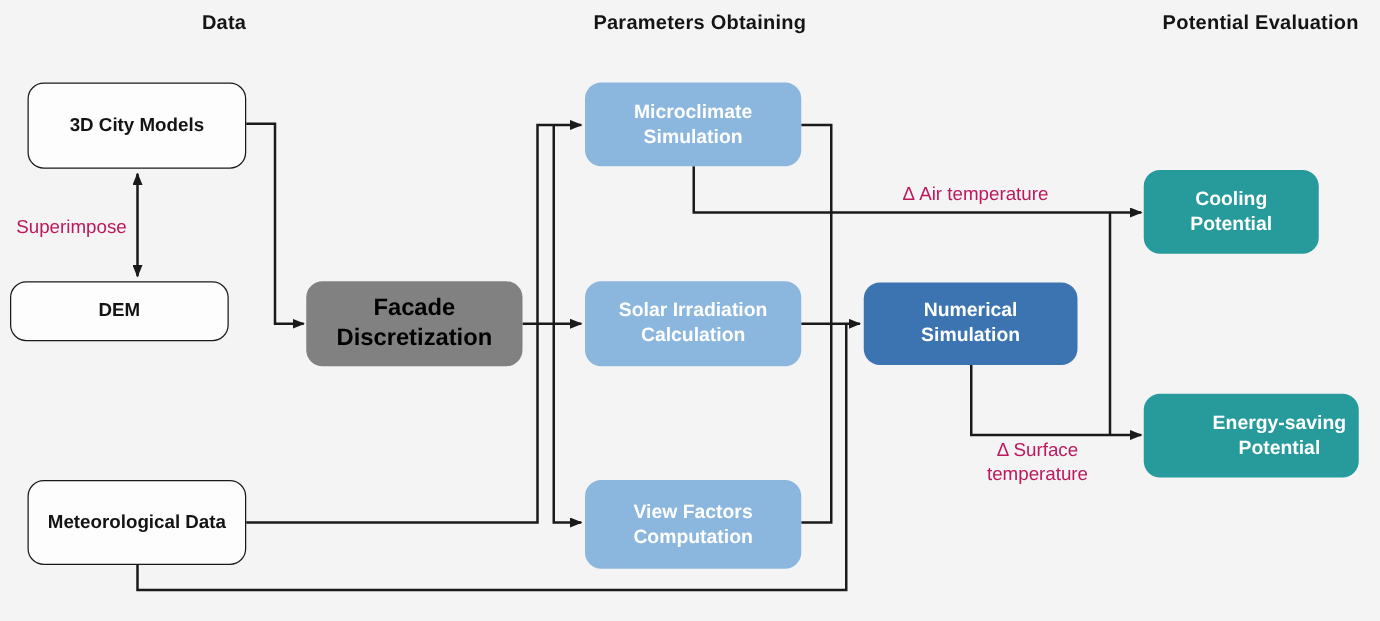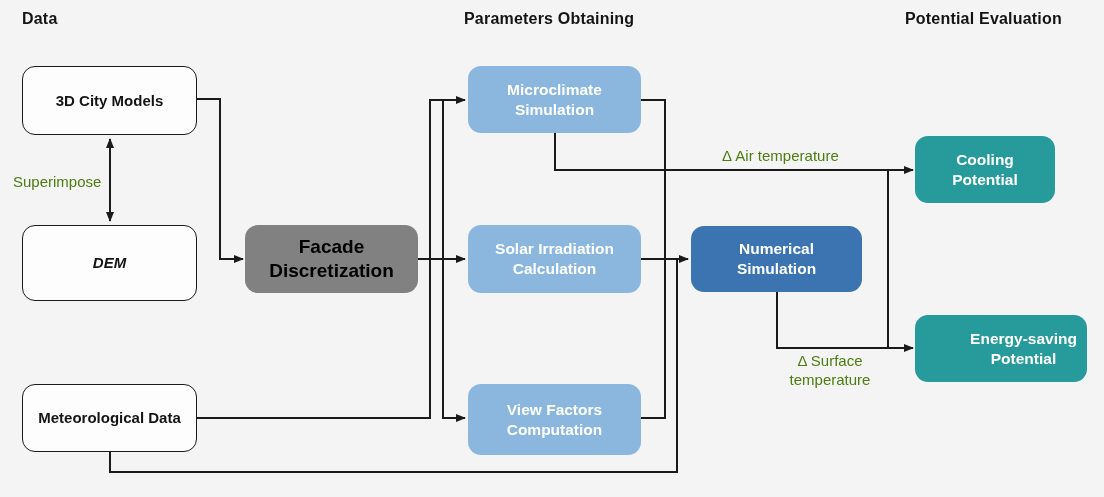--- a/index.html
+++ b/index.html
@@ -9,21 +9,21 @@
   }
   .canvas{
     position:relative;
     width:1104px;height:497px;
     background:#f4f4f5;
     overflow:hidden;
   }
   .hdr{
     position:absolute;top:10px;
     font-size:16px;font-weight:bold;color:#141414;
-    text-align:left;letter-spacing:.2px;
+    text-align:right;letter-spacing:.2px;
   }
   .hdr-data{left:22px;width:175px;}
   .hdr-params{left:464px;width:181px;}
   .hdr-potential{left:905px;width:182px;}
   .node{
     position:absolute;
     display:flex;align-items:center;justify-content:center;
     text-align:center;
     border-radius:13px;
     box-sizing:border-box;
@@ -39,33 +39,33 @@
     border:1.6px solid #1a1a1a;
     color:#141414;
     font-size:15px;
   }
   .n-gray{background:#818181;color:#000000;font-size:19px;}
   .n-lblue{background:#8bb7df;color:#fff;font-size:15.5px;}
   .n-dblue{background:#3b74b1;color:#fff;font-size:15.5px;}
   .n-teal{background:#279a9b;color:#fff;font-size:15.5px;}
 
   .nd-city{left:22px;top:66px;width:175px;height:69px;}
-  .nd-dem{left:22px;top:225px;width:175px;height:76px;font-style:italic;}
+  .nd-dem{left:8px;top:225px;width:175px;height:48px;}
   .nd-met{left:22px;top:384px;width:175px;height:68px;}
   .nd-facade{left:245px;top:225px;width:173px;height:68px;}
   .nd-micro{left:468px;top:66px;width:173px;height:67px;}
   .nd-solar{left:468px;top:225px;width:173px;height:68px;}
   .nd-view{left:468px;top:384px;width:173px;height:71px;}
   .nd-num{left:691px;top:226px;width:171px;height:66px;}
   .nd-cool{left:915px;top:136px;width:140px;height:67px;}
   .nd-energy{left:915px;top:315px;width:172px;height:67px;padding-left:45px;}
 
   .edge-label{
     position:absolute;
-    font-size:15px;color:#4d7c0f;
+    font-size:15px;color:#be185d;
     white-space:pre-line;
   }
   .lbl-superimpose{left:13px;top:173px;}
   .lbl-airtemp{left:722px;top:147px;}
   .lbl-surfacetemp{left:770px;top:352px;width:120px;text-align:center;line-height:1.25;}
 
   svg.wires{position:absolute;left:0;top:0;}
   svg.wires path{fill:none;stroke:#1a1a1a;stroke-width:2px;}
 </style>
 </head>

